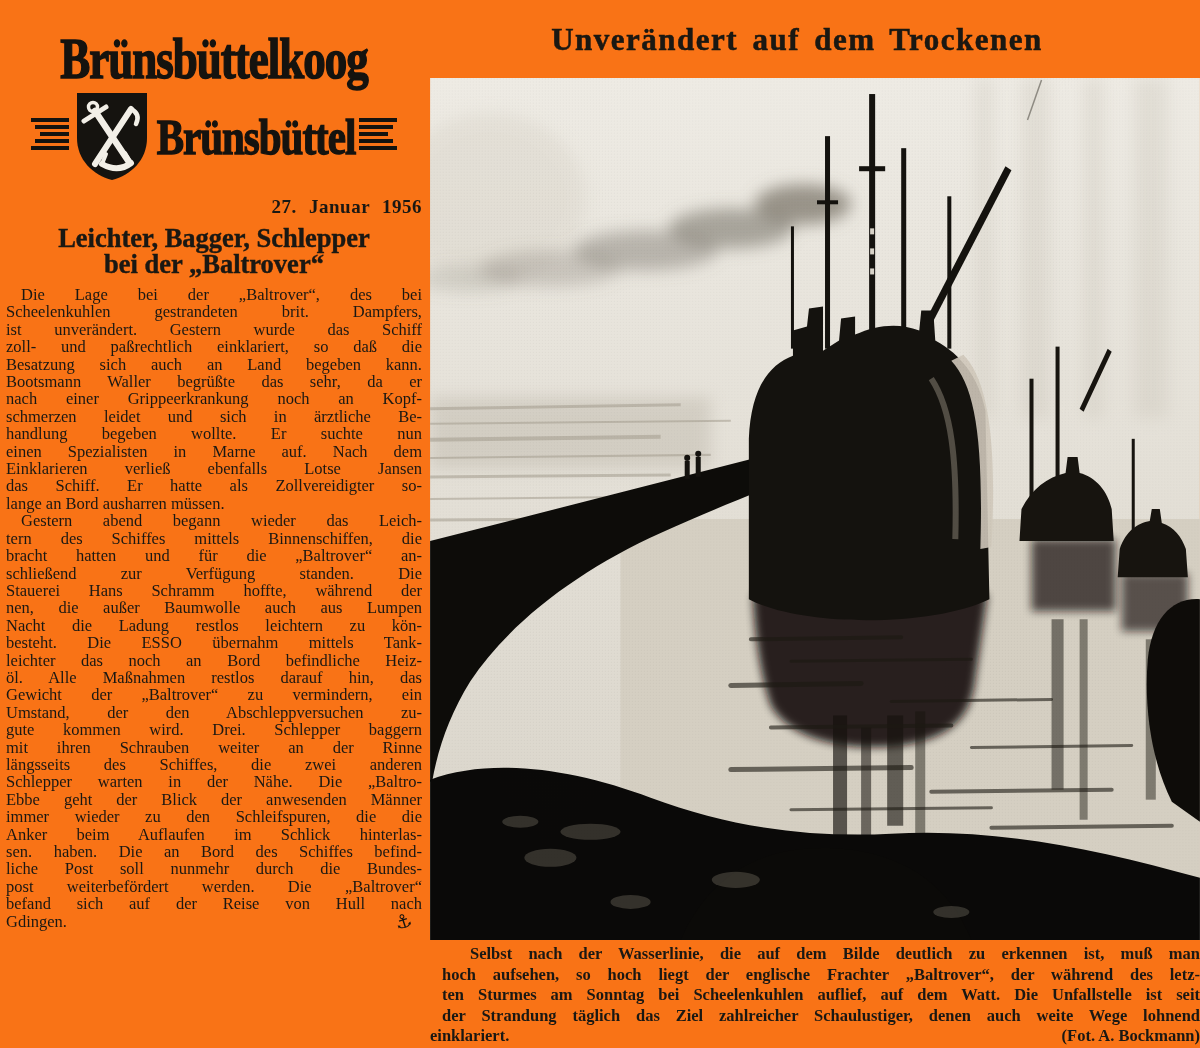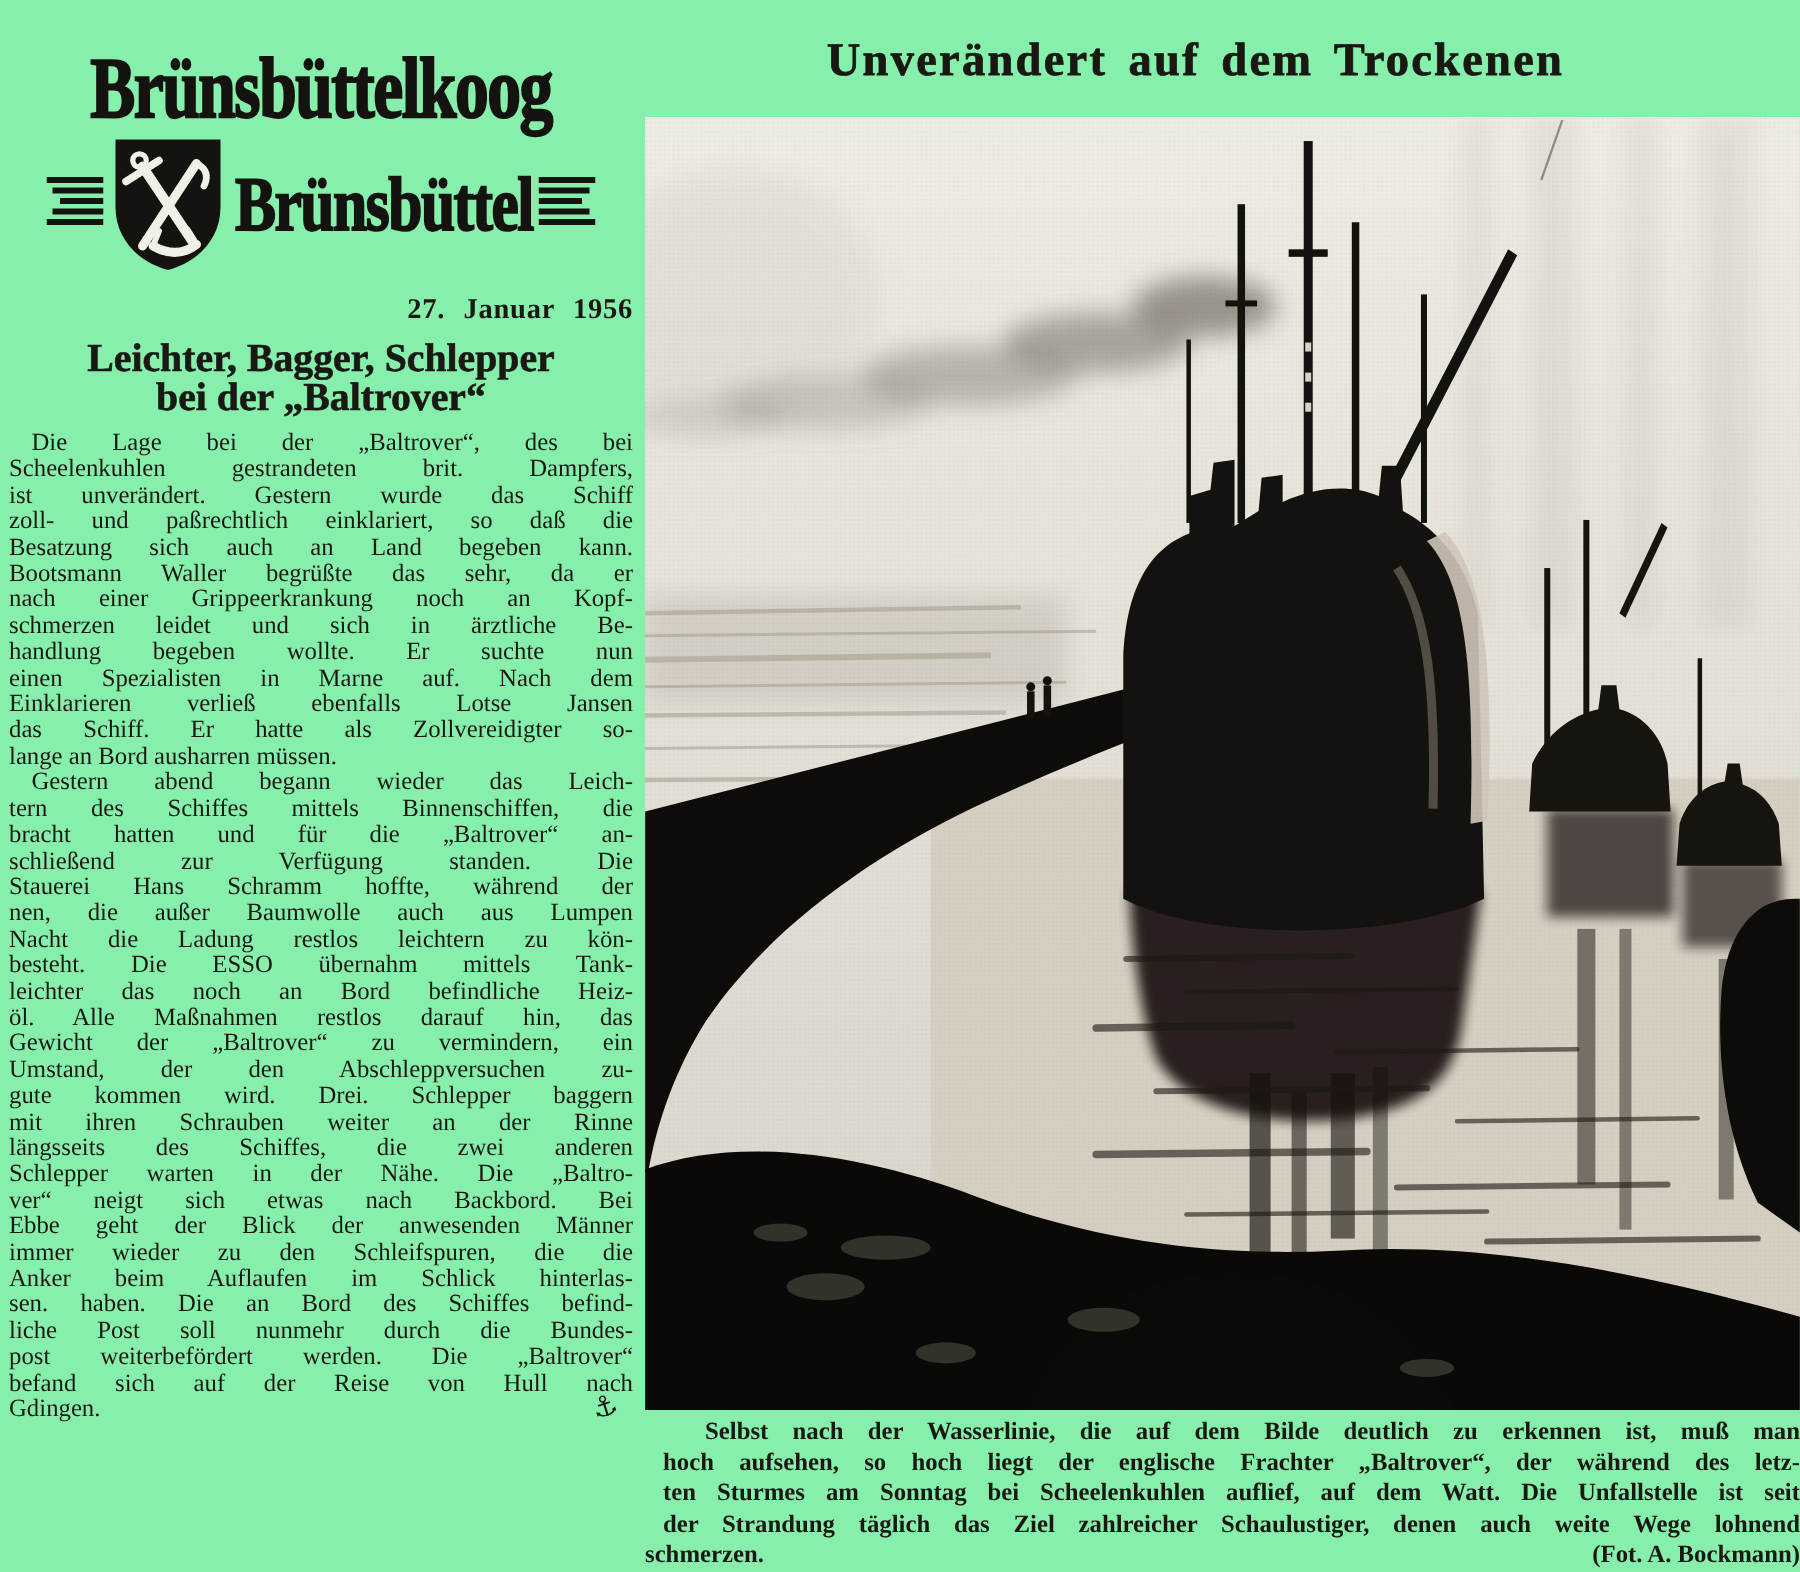--- a/index.html
+++ b/index.html
@@ -1,18 +1,18 @@
 <!DOCTYPE html>
 <html><head>
 <meta charset="utf-8">
 <style>
   html,body { margin:0; padding:0; background:#ffffff; }
   .page {
     position:relative; width:1200px; height:1048px; overflow:hidden;
-    background:#86efac;
+    background:#f97316;
     font-family:"Liberation Serif","DejaVu Serif",serif;
     color:#1a1813;
   }
   
   .left-col { position:absolute; left:6px; top:18px; width:416px; }
   .masthead { text-align:center; }
   .mast-line1 {
     font-weight:bold; font-size:45px; letter-spacing:-1px; white-space:nowrap;
     transform:scaleY(1.28); transform-origin:center top;
     -webkit-text-stroke:1.2px #15130f; color:#15130f; padding-top:6px;
@@ -140,21 +140,20 @@
           <div class="line">Nacht die Ladung restlos leichtern zu kön-</div>
           <div class="line">besteht. Die ESSO übernahm mittels Tank-</div>
           <div class="line">leichter das noch an Bord befindliche Heiz-</div>
           <div class="line">öl. Alle Maßnahmen restlos darauf hin, das</div>
           <div class="line">Gewicht der „Baltrover“ zu vermindern, ein</div>
           <div class="line">Umstand, der den Abschleppversuchen zu-</div>
           <div class="line">gute kommen wird. Drei. Schlepper baggern</div>
           <div class="line">mit ihren Schrauben weiter an der Rinne</div>
           <div class="line">längsseits des Schiffes, die zwei anderen</div>
           <div class="line">Schlepper warten in der Nähe. Die „Baltro-</div>
-          <div class="line">ver“ neigt sich etwas nach Backbord. Bei</div>
           <div class="line">Ebbe geht der Blick der anwesenden Männer</div>
           <div class="line">immer wieder zu den Schleifspuren, die die</div>
           <div class="line">Anker beim Auflaufen im Schlick hinterlas-</div>
           <div class="line">sen. haben. Die an Bord des Schiffes befind-</div>
           <div class="line">liche Post soll nunmehr durch die Bundes-</div>
           <div class="line">post weiterbefördert werden. Die „Baltrover“</div>
           <div class="line">befand sich auf der Reise von Hull nach</div>
         </div>
       <div class="para-end">
         <span>Gdingen.</span>
@@ -296,18 +295,18 @@
     </div>
 
     <div class="caption">
       <div>
           <div class="cap-line">Selbst nach der Wasserlinie, die auf dem Bilde deutlich zu erkennen ist, muß man</div>
           <div class="cap-line">hoch aufsehen, so hoch liegt der englische Frachter „Baltrover“, der während des letz-</div>
           <div class="cap-line">ten Sturmes am Sonntag bei Scheelenkuhlen auflief, auf dem Watt. Die Unfallstelle ist seit</div>
           <div class="cap-line">der Strandung täglich das Ziel zahlreicher Schaulustiger, denen auch weite Wege lohnend</div>
         </div>
       <div class="cap-end">
-        <span>schmerzen.</span>
+        <span>einklariert.</span>
         <span class="credit">(Fot. A. Bockmann)</span>
       </div>
     </div>
   </div>
 </div>
 
 </body></html>

